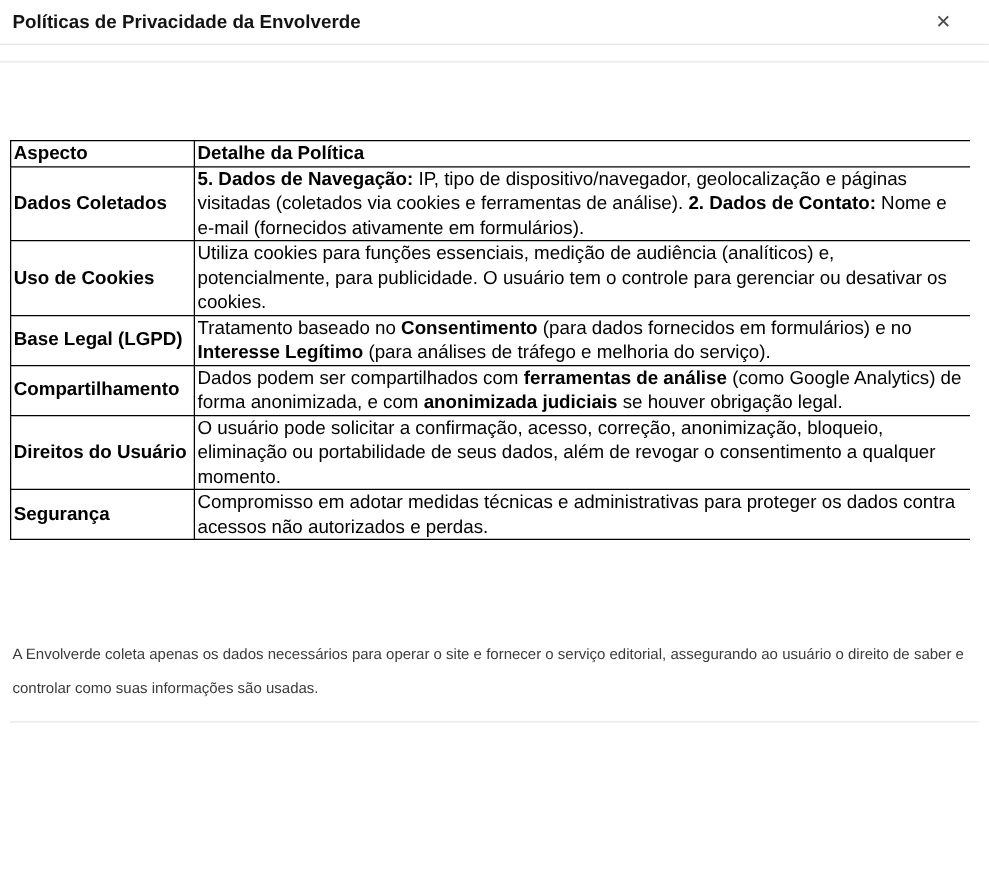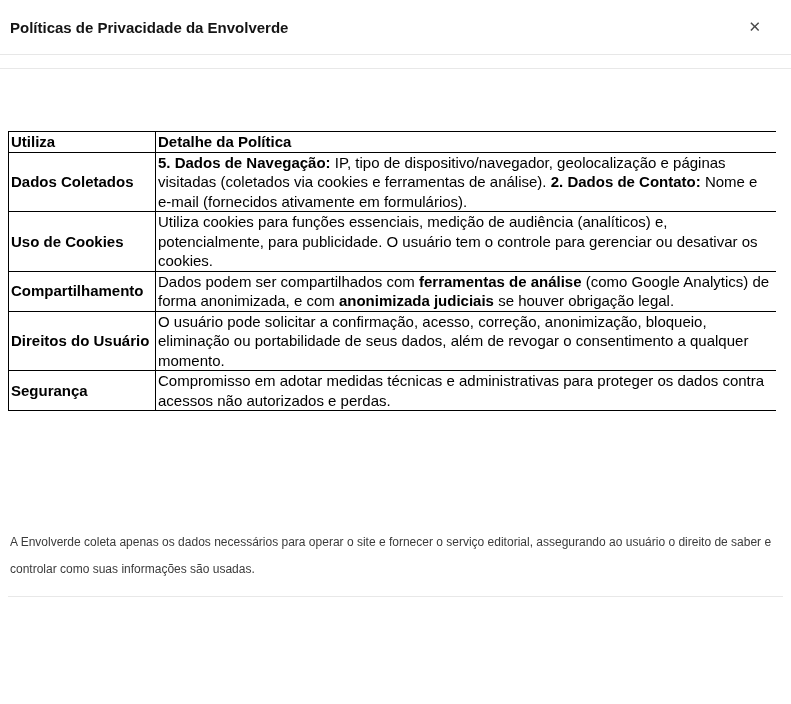--- a/index.html
+++ b/index.html
@@ -5,21 +5,21 @@
   * { margin: 0; padding: 0; box-sizing: border-box; }
   html, body { width: 791px; height: 704px; background: #ffffff; }
   body {
     font-family: "Liberation Sans", sans-serif;
     color: #3b3b3b;
     overflow: hidden;
   }
   .modal { width: 791px; height: 704px; background: #fff; position: relative; }
 
   .modal-header {
-    height: 55px;
+    height: 36px;
     display: flex;
     align-items: center;
     justify-content: space-between;
     padding: 0 26px 0 10px;
     border-bottom: 1px solid #e7e7e7;
   }
   .modal-title {
     font-size: 15px;
     font-weight: 700;
     color: #141414;
@@ -97,32 +97,36 @@
   <hr class="divider">
 
   <div class="table-clip">
     <table class="policy-table">
       <colgroup>
         <col class="aspect-col">
         <col class="detail-col">
       </colgroup>
       <thead>
         <tr>
-          <th>Utiliza</th>
+          <th>Aspecto</th>
           <th>Detalhe da Política</th>
         </tr>
       </thead>
       <tbody>
         <tr>
           <th>Dados Coletados</th>
           <td><b>5. Dados de Navegação:</b><span> IP, tipo de dispositivo/navegador, geolocalização e páginas visitadas (coletados via cookies e ferramentas de análise). </span><b>2. Dados de Contato:</b><span> Nome e e-mail (fornecidos ativamente em formulários).</span></td>
         </tr>
         <tr>
           <th>Uso de Cookies</th>
           <td><span>Utiliza cookies para funções essenciais, medição de audiência (analíticos) e, potencialmente, para publicidade. O usuário tem o controle para gerenciar ou desativar os cookies.</span></td>
+        </tr>
+        <tr>
+          <th>Base Legal (LGPD)</th>
+          <td><span>Tratamento baseado no </span><b>Consentimento</b><span> (para dados fornecidos em formulários) e no </span><b>Interesse Legítimo</b><span> (para análises de tráfego e melhoria do serviço).</span></td>
         </tr>
         <tr>
           <th>Compartilhamento</th>
           <td><span>Dados podem ser compartilhados com </span><b>ferramentas de análise</b><span> (como Google Analytics) de forma anonimizada, e com </span><b>anonimizada judiciais</b><span> se houver obrigação legal.</span></td>
         </tr>
         <tr>
           <th>Direitos do Usuário</th>
           <td><span>O usuário pode solicitar a confirmação, acesso, correção, anonimização, bloqueio, eliminação ou portabilidade de seus dados, além de revogar o consentimento a qualquer momento.</span></td>
         </tr>
         <tr>

